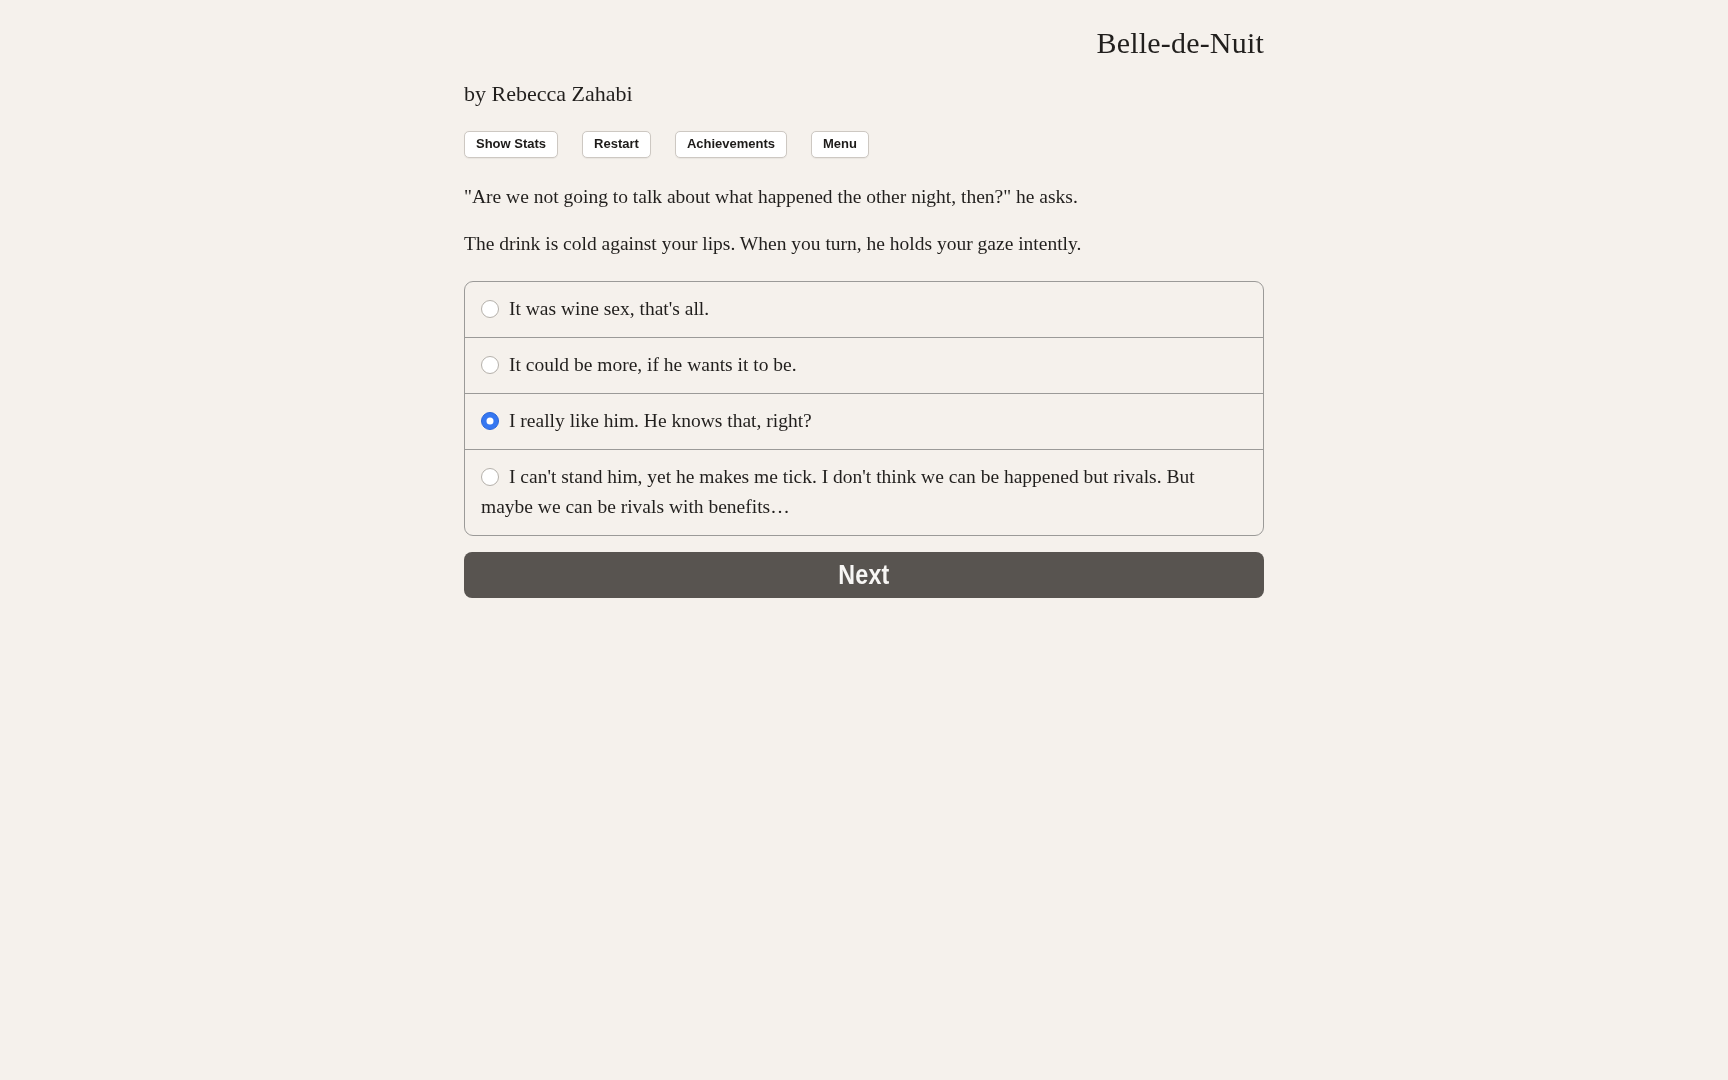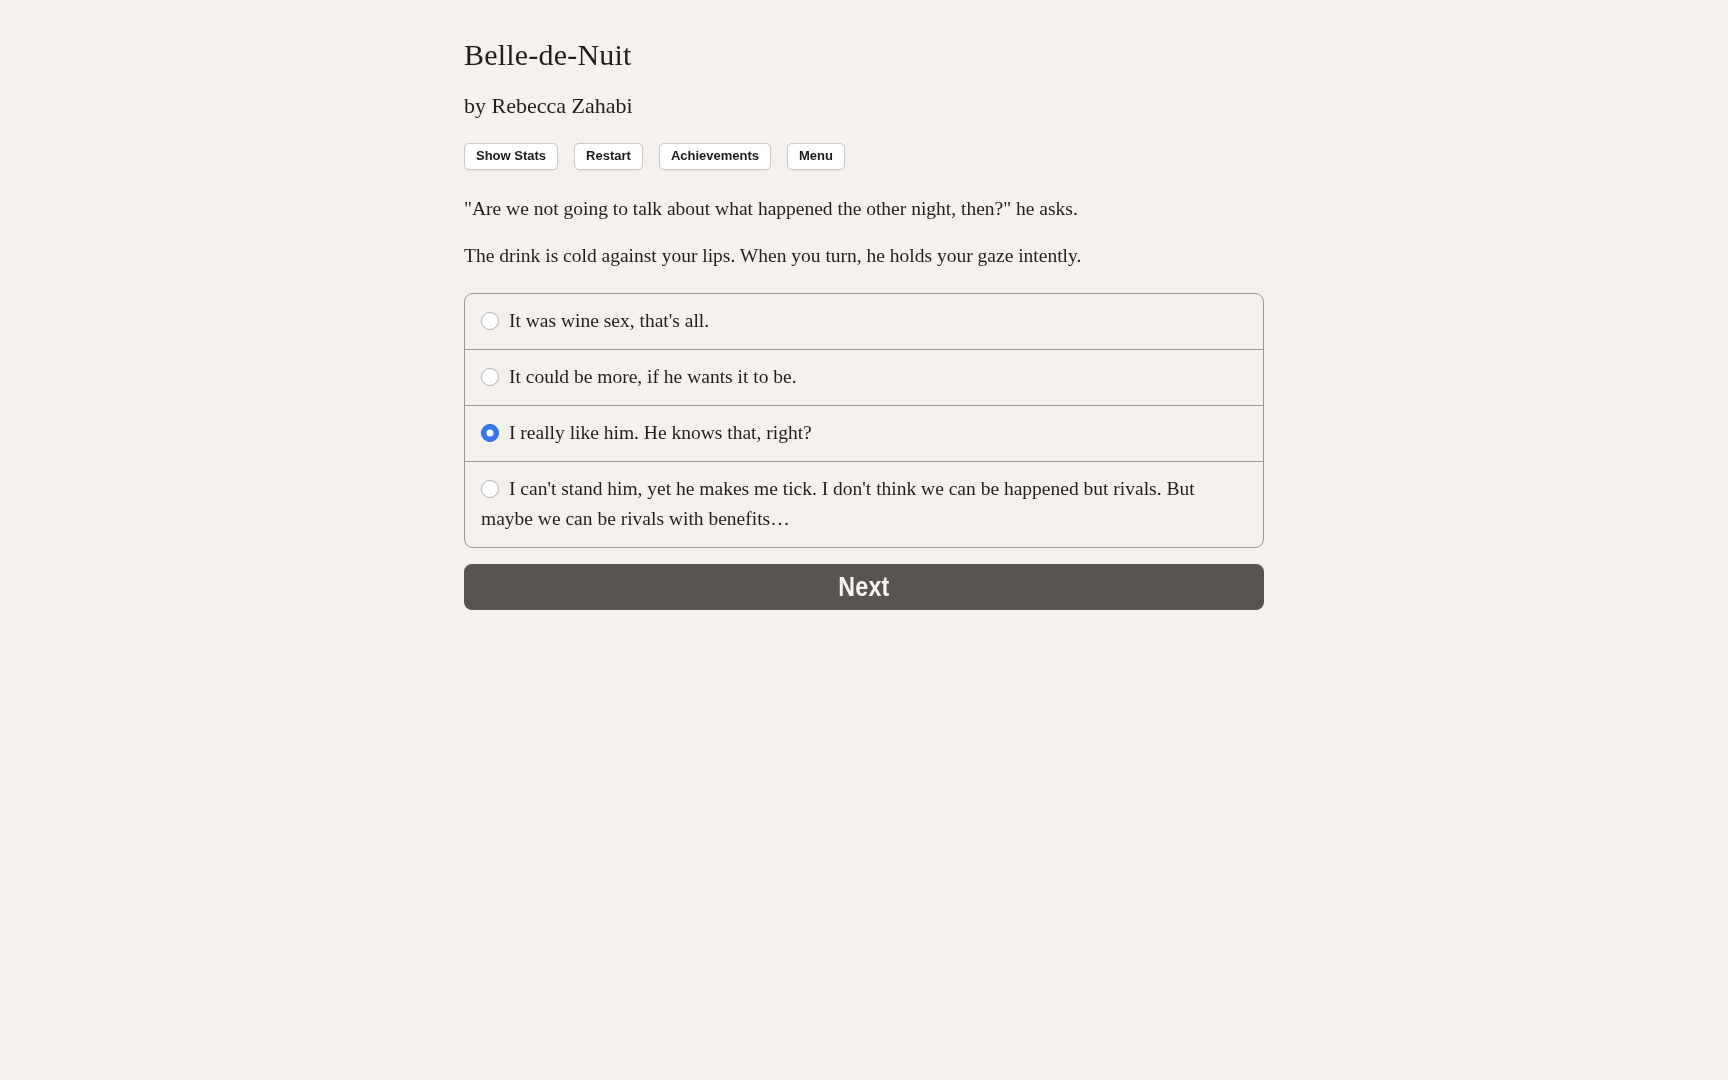--- a/index.html
+++ b/index.html
@@ -28,30 +28,31 @@
   }
   .column {
     width: 800px;
     margin: 0 auto;
     padding-top: 26px;
   }
   .page-title {
     font-size: 30px;
     font-weight: 400;
     letter-spacing: 0.2px;
-    margin: 12px 0 21px 0;
+    margin: 0 0 21px 0;
+    text-align: right;
   }
   .byline {
     font-size: 22px;
     font-weight: 400;
     margin: 0 0 24px 0;
   }
   .toolbar {
     display: flex;
-    gap: 16px;
+    gap: 24px;
     margin: 0 0 24px 0;
   }
   .toolbar button {
     font-family: "Liberation Sans", sans-serif;
     font-size: 13px;
     font-weight: 600;
     color: #1d1b19;
     background: var(--button-bg);
     border: 1px solid var(--button-border);
     border-radius: 5px;

